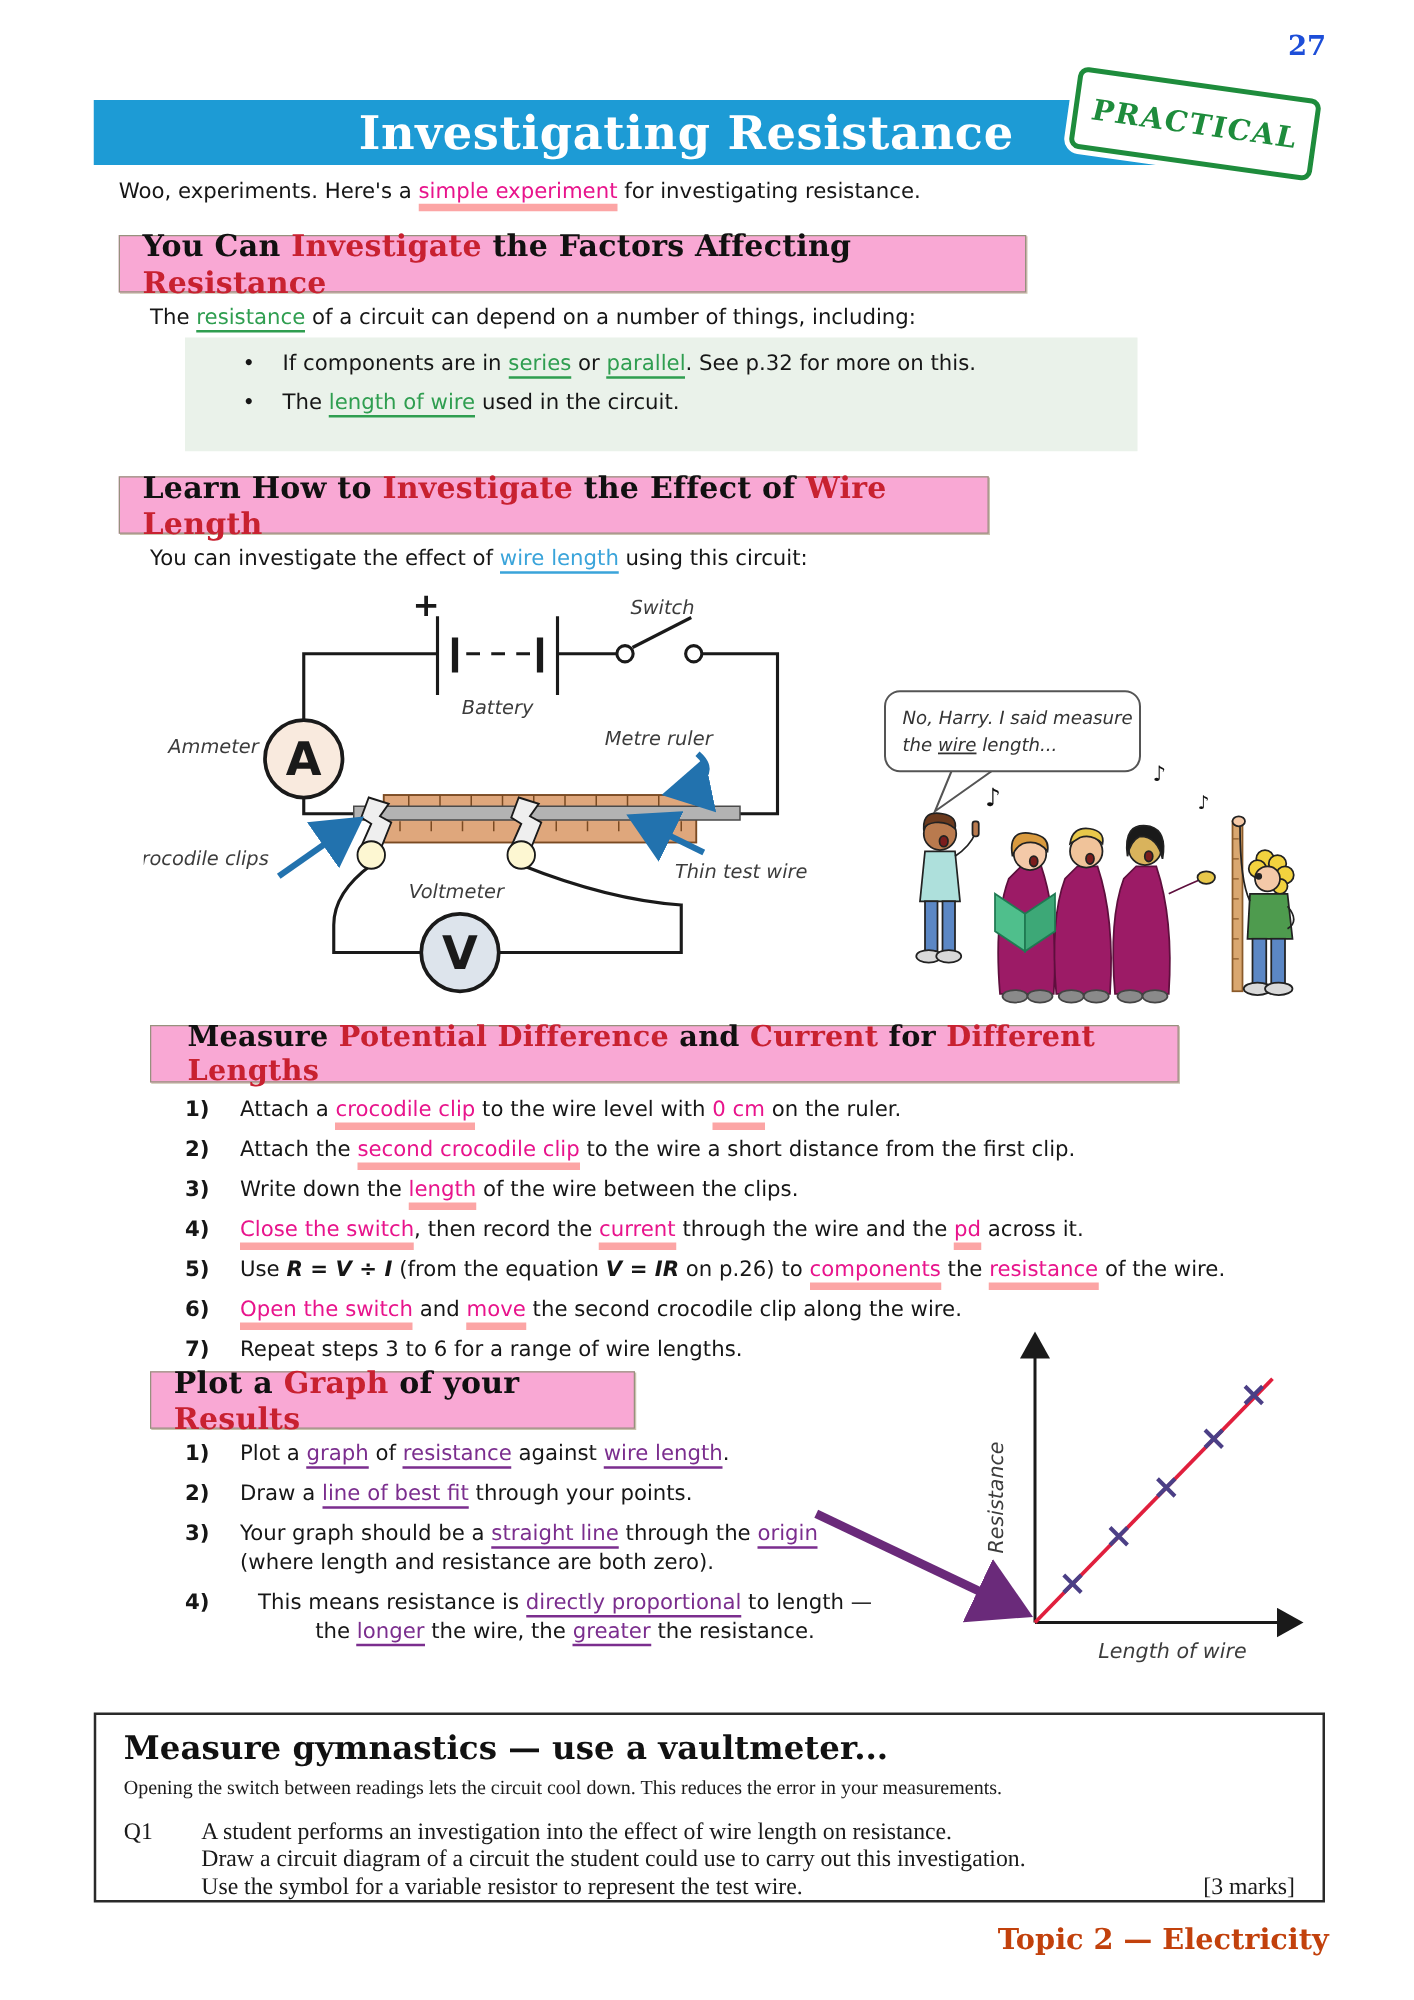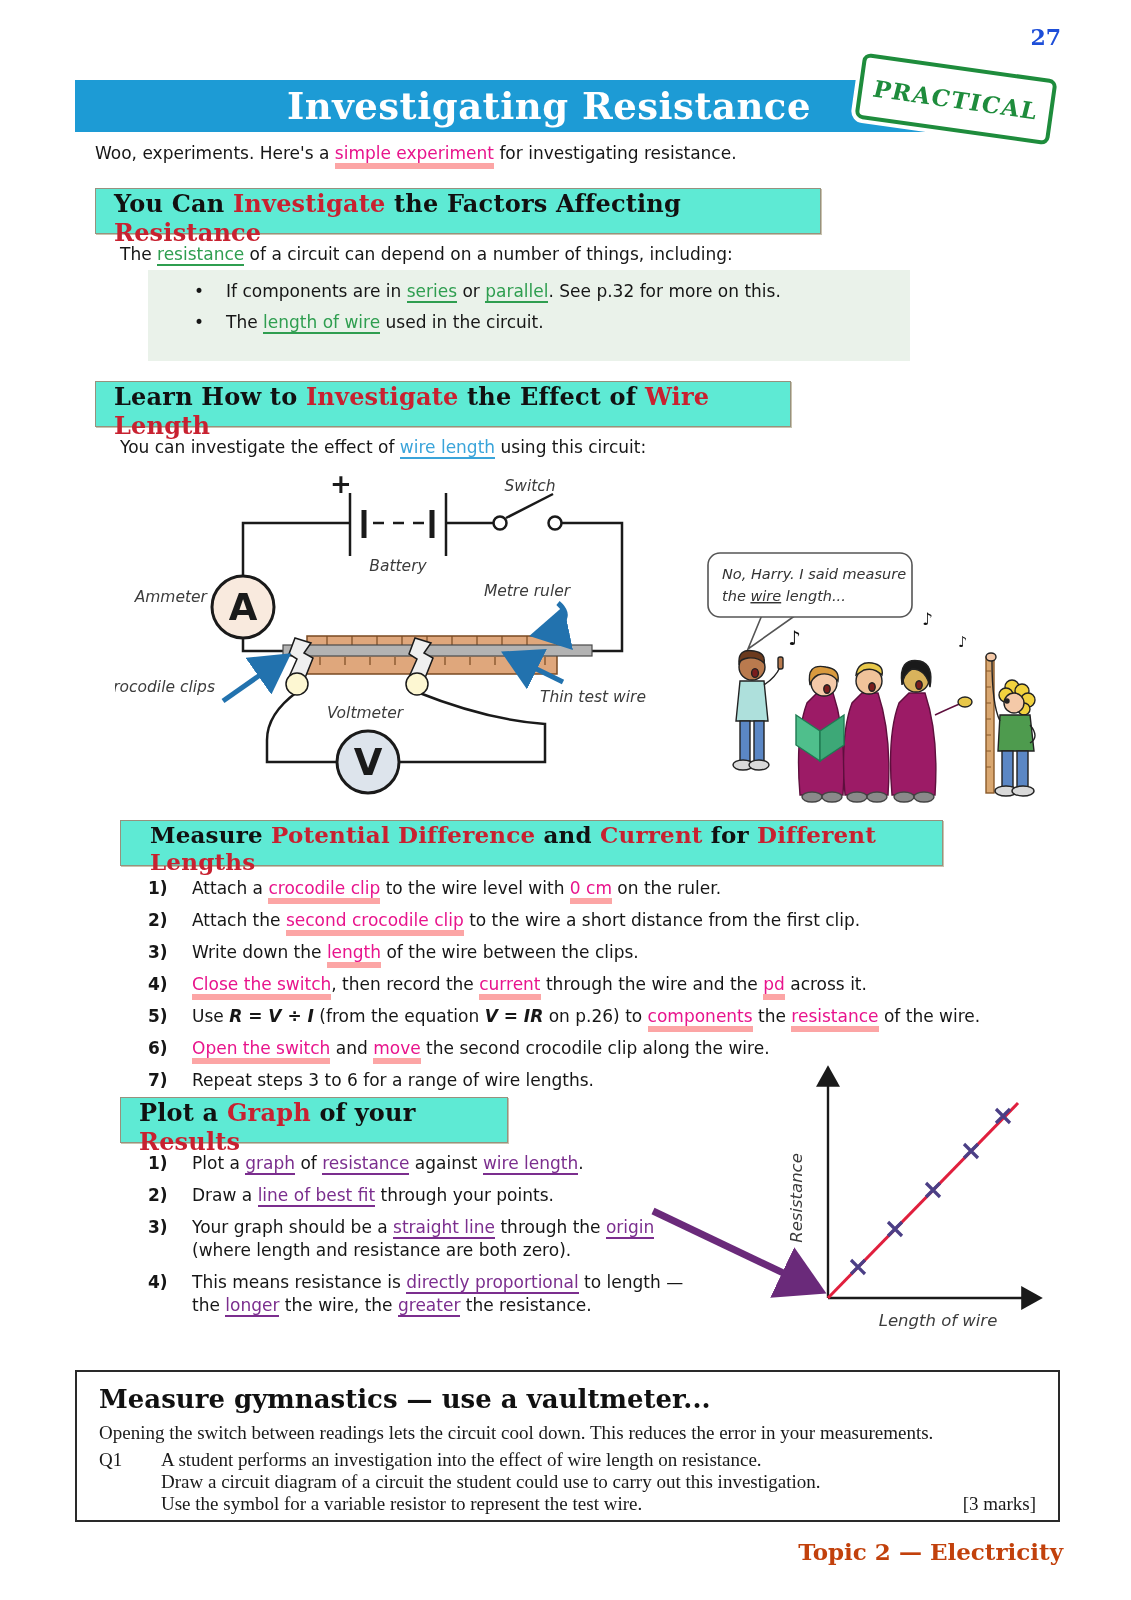--- a/index.html
+++ b/index.html
@@ -19,38 +19,38 @@
   
   .body-text{font-size:17px;line-height:1.35;color:#161616;}
   .seg-r{color:#c82130;}
   .seg-g{color:#2f9e50;border-bottom:2px solid #2f9e50;}
   .seg-b{color:#3aa4da;border-bottom:2px solid #3aa4da;}
   .seg-p{color:#e8148c;border-bottom:6px solid #fca5a5;}
   .seg-u{color:#7b2e8e;border-bottom:2px solid #7b2e8e;}
   .seg-i{font-style:italic;font-weight:bold;}
   .seg-s{border-bottom:1.5px solid #333;}
   
-  .sect-box{background:#5eead4;border:1px solid #97917e;box-shadow:1px 1px 0 #c9c3ae;
-            display:flex;padding-left:18px;}
+  .sect-box{background:#f9a8d4;border:1px solid #97917e;box-shadow:1px 1px 0 #c9c3ae;
+            display:flex;align-items:center;padding-left:18px;}
   .sect-box .h{font:bold 24px "DejaVu Serif",serif;letter-spacing:.2px;color:#111;}
   
   #factors-box{left:148px;top:270px;width:762px;height:74px;background:#eaf2ea;
                padding:10px 0 7px 0;}
   .bullet-row{display:flex;margin:0 0 8px 46px;}
   .bullet-row::before{content:"•";margin-right:22px;font-size:17px;}
   
   .step{display:flex;margin-bottom:9px;}
   .step .num{width:44px;flex:none;font-weight:bold;}
   
   .hand{font-style:italic;color:#3c3c3c;}
   
   #bottom-box{left:75px;top:1370px;width:937px;height:122px;border:2px solid #2a2a2a;
               padding:12px 22px 14px 22px;font-family:"Liberation Serif",serif;}
   #bottom-box h2{margin:0 0 8px 0;font:bold 26px "DejaVu Serif",serif;color:#111;}
-  #bottom-box .note{font-size:19px;margin-bottom:5px;}
+  #bottom-box .note{font-size:16px;margin-bottom:15px;}
   .qrow{display:flex;font-size:19px;}
   .qrow .qlabel{width:62px;flex:none;}
   .qlines{flex:1;text-align:right;}
   .qline{display:flex;justify-content:space-between;}
   #footer-text{right:68px;top:1538px;font:bold 23px "DejaVu Serif",serif;color:#c2410c;}
 </style>
 </head>
 <body>
 
 <div id="page">
@@ -311,21 +311,21 @@
     <div class="step">
         <span class="num">2)</span>
         <span><span>Draw a </span><span class="seg-u">line of best fit</span><span> through your points.</span></span>
       </div>
     <div class="step">
         <span class="num">3)</span>
         <span style="max-width:520px;"><span>Your graph should be a </span><span class="seg-u">straight line</span><span> through the </span><span class="seg-u">origin</span><span> (where length and resistance are both zero).</span></span>
       </div>
     <div class="step">
         <span class="num">4)</span>
-        <span style="max-width:520px;"><span>This means resistance is </span><span class="seg-u">directly proportional</span><span> to length — the </span><span class="seg-u">longer</span><span> the wire, the </span><span class="seg-u">greater</span><span> the resistance.</span></span>
+        <span style="max-width:520px;text-align:center;"><span>This means resistance is </span><span class="seg-u">directly proportional</span><span> to length — the </span><span class="seg-u">longer</span><span> the wire, the </span><span class="seg-u">greater</span><span> the resistance.</span></span>
       </div>
   </div>
 
   <svg class="abs" style="left:780px;top:1048px;" width="282" height="288" viewBox="0 0 282 288">
     <defs>
       <marker id="blackarrow" markerWidth="10" markerHeight="10" refX="7" refY="5" orient="auto">
         <path d="M0,0 L9,5 L0,10 Z" fill="#1a1a1a"></path>
       </marker>
     </defs>
     <g stroke="#1a1a1a" stroke-width="2.4" fill="none">

